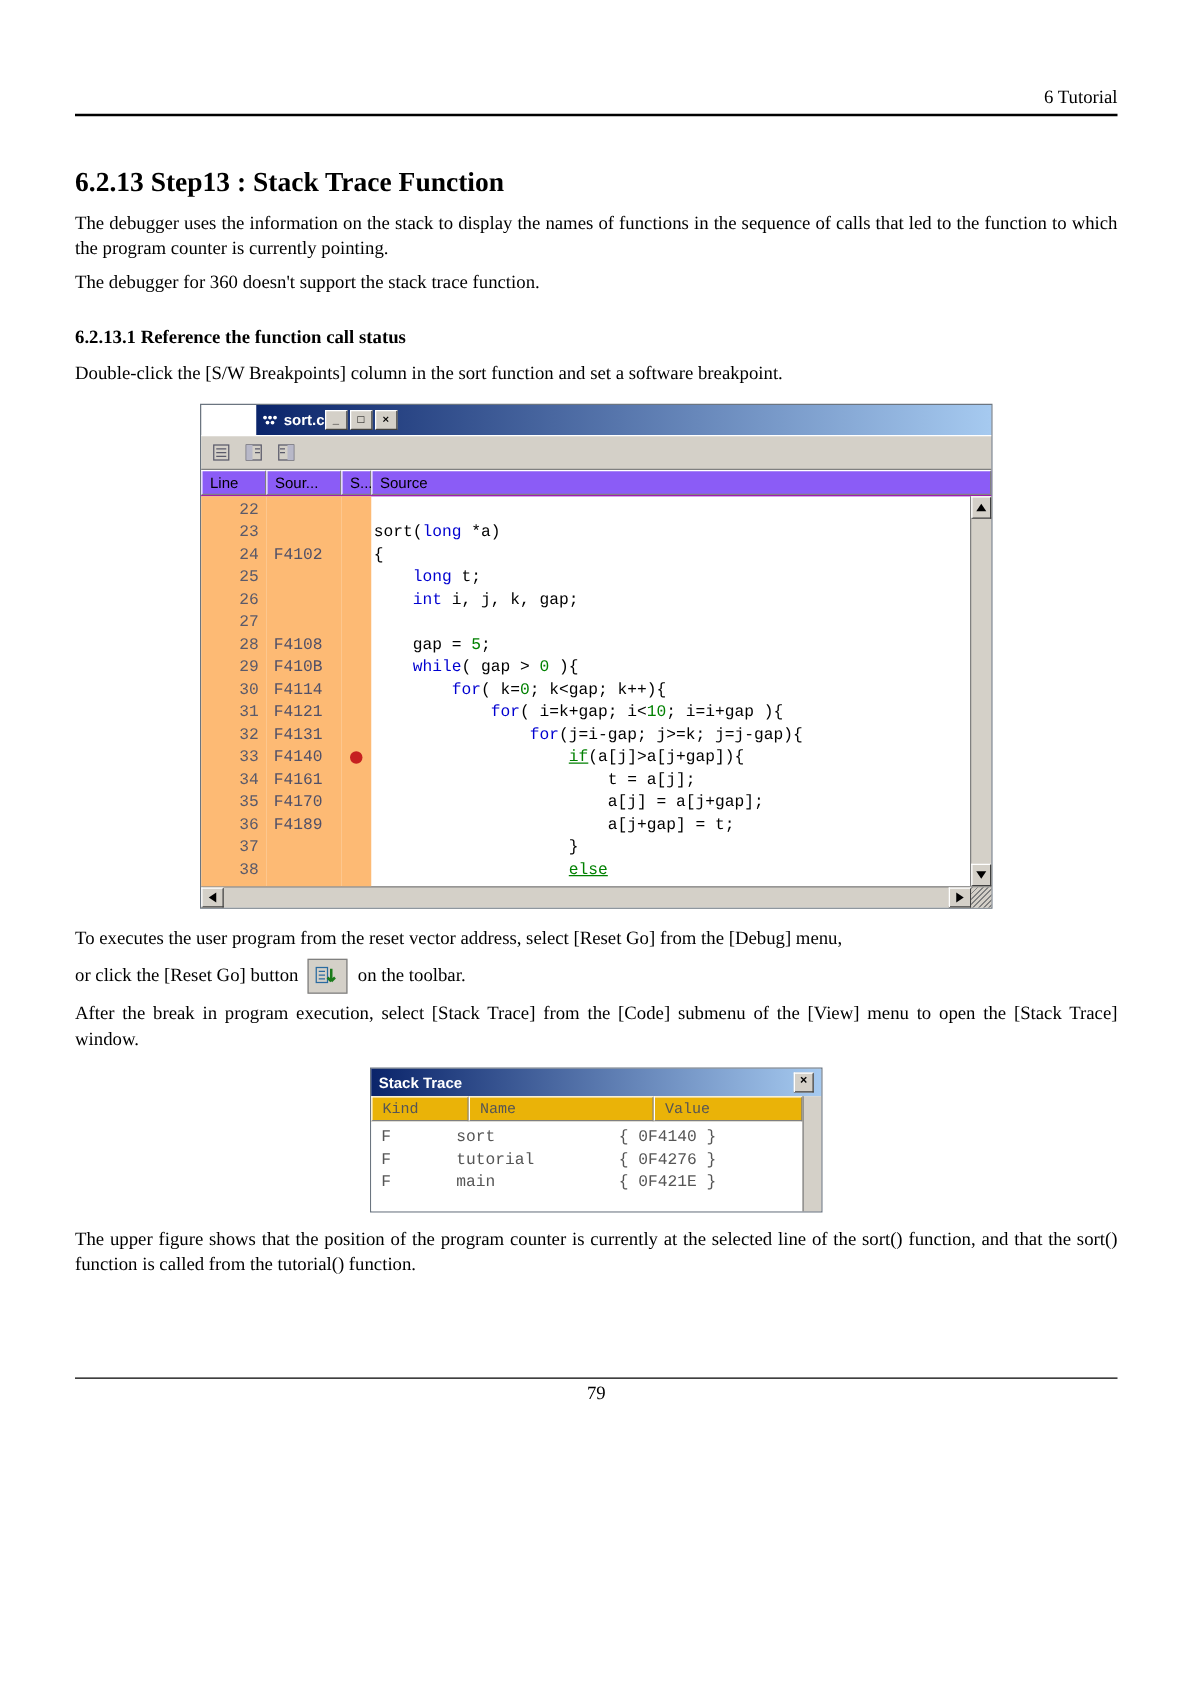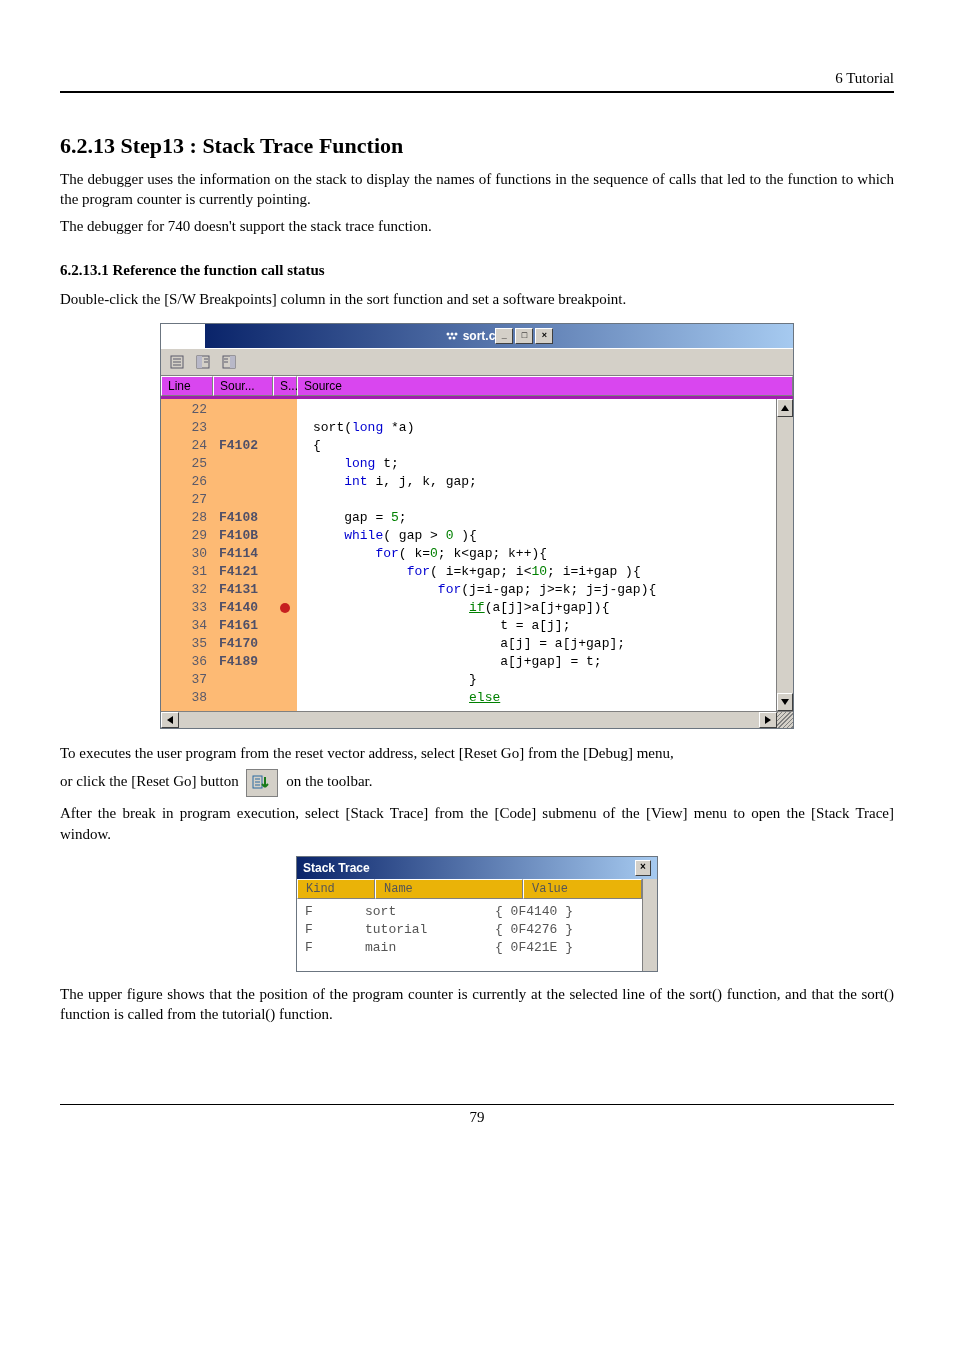--- a/index.html
+++ b/index.html
@@ -51,21 +51,21 @@
     width: 632px;
     margin: 14px auto;
     border: 1px solid #6b7580;
     font-family: Tahoma, Arial, sans-serif;
     font-size: 12px;
     background: #fff;
   }
   .titlebar {
     display: flex;
     align-items: center;
-    justify-content: center;
+    justify-content: flex-start;
     background: linear-gradient(to right, #0a246a, #a6caf0);
     color: #fff;
     padding: 2px 4px;
     height: 20px;
     margin-left: 44px;
   }
   .titlebar .left { display: flex; align-items: center; gap: 4px; }
   .titlebar .title { font-weight: bold; font-size: 12px; }
   .titlebar .icon-dots {
     width: 14px; height: 14px; display:inline-block;
@@ -86,22 +86,22 @@
     padding: 2px 4px;
     display:flex; gap:2px;
   }
   .tbtn {
     width:22px; height:20px;
     border:1px solid #d4d0c8;
     display:flex; align-items:center; justify-content:center;
   }
   .col-headers {
     display:flex;
-    background:#d946ef;
-    border-bottom:3px solid #a21caf;
+    background:#8b5cf6;
+    border-bottom:1px solid #a21caf;
     font-size:12px;
   }
   .col-headers .ch {
     padding: 2px 6px;
     border:1px solid #fff;
     border-right-color:#808080; border-bottom-color:#808080;
     box-sizing:border-box;
   }
   .ch.line { width:52px;}
   .ch.src  { width:60px;}
@@ -116,25 +116,25 @@
     line-height: 18px;
   }
   .gutter {
     background:#fdba74;
     color:#5a5a6a;
     text-align:right;
     padding: 2px 6px;
     box-sizing:border-box;
   }
   .gutter.line { width:52px;}
-  .gutter.src-addr { width:60px; color:#505068; text-align:left;font-weight:bold;}
+  .gutter.src-addr { width:60px; color:#505068; text-align:left;}
   .gutter.bp { width:24px; text-align:center;}
   .code-col {
     flex:1;
-    padding: 2px 16px;
+    padding: 2px 2px;
     white-space: pre;
     color:#000;
   }
   .code-col .kw   { color:#0000d0;}
   .code-col .num  { color:#008000;}
   .code-col .alt  { color:#008000;text-decoration:underline;}
   .vscroll {
     width:16px;
     background:#d4d0c8;
     display:flex; flex-direction:column; justify-content:space-between;
@@ -236,21 +236,21 @@
 </head>
 <body>
 
 <div class="page">
 
   <div class="header-right">6 Tutorial</div>
   <hr class="hr-thick">
 
   <h2 class="section">6.2.13 Step13 : Stack Trace Function</h2>
   <p class="body">The debugger uses the information on the stack to display the names of functions in the sequence of calls that led to the function to which the program counter is currently pointing.</p>
-  <p class="body">The debugger for 740 doesn't support the stack trace function.</p>
+  <p class="body">The debugger for 360 doesn't support the stack trace function.</p>
 
   <h3 class="subsection">6.2.13.1 Reference the function call status</h3>
   <p class="body">Double-click the [S/W Breakpoints] column in the sort function and set a software breakpoint.</p>
 
   <div class="code-window">
     <div class="titlebar">
       <div class="left">
         <span class="icon-dots">
           <svg width="14" height="14">
               <circle cx="3" cy="5" r="1.5" fill="#fff"></circle>

